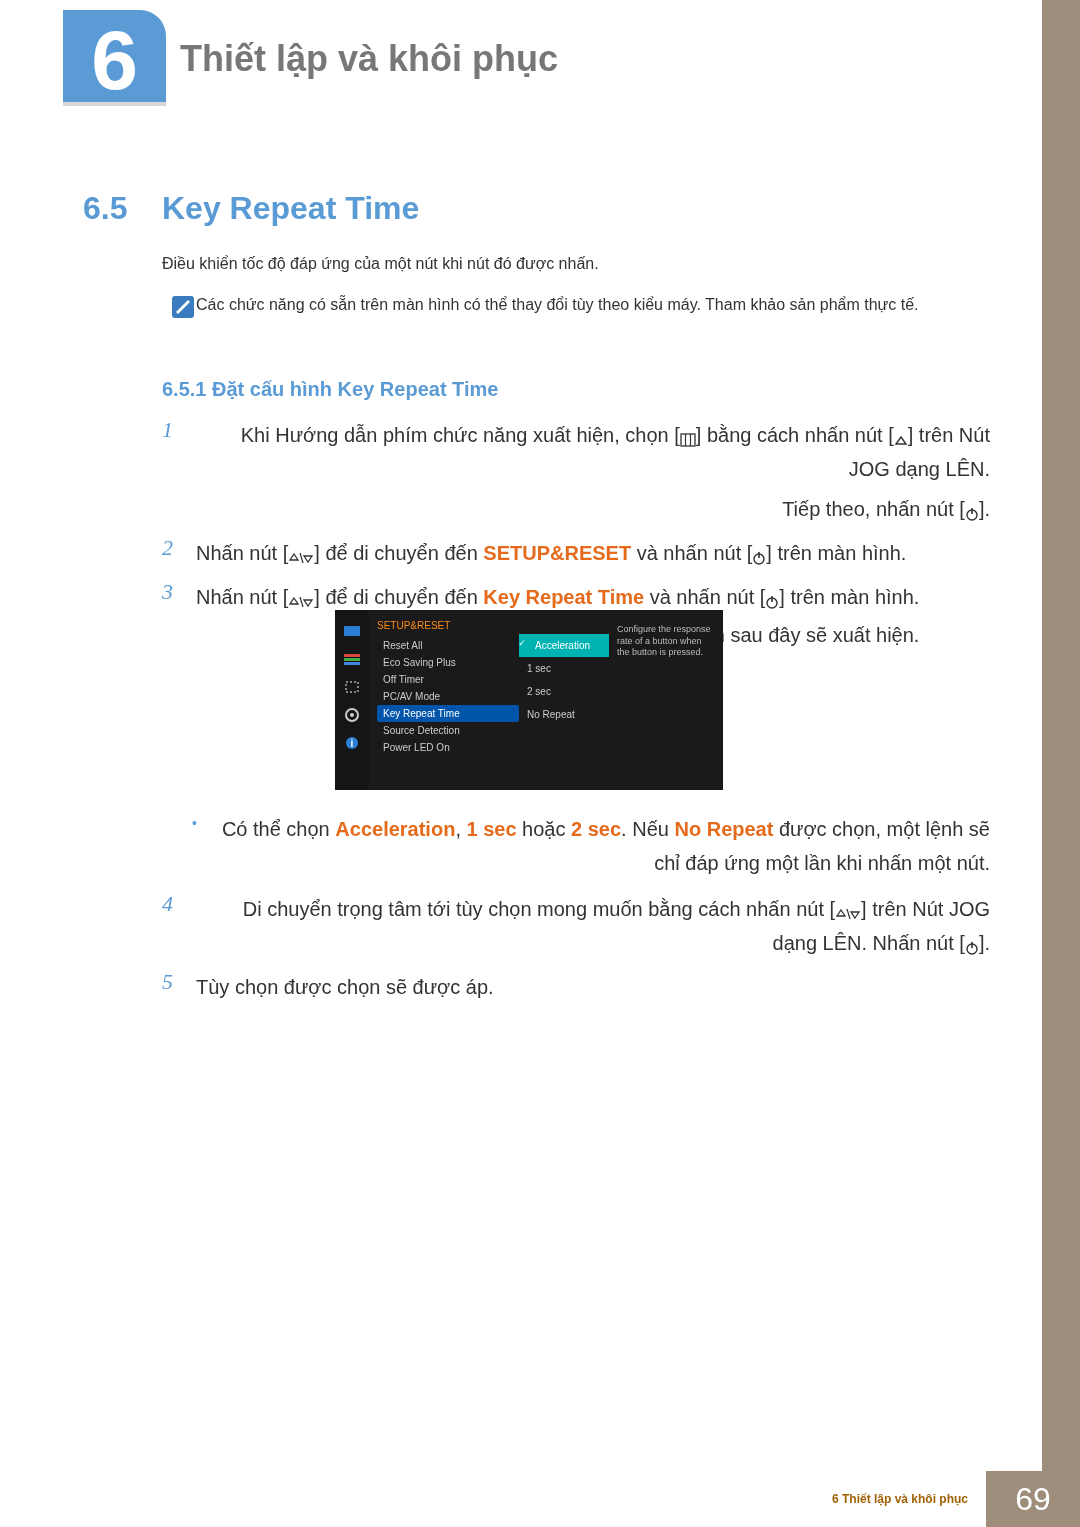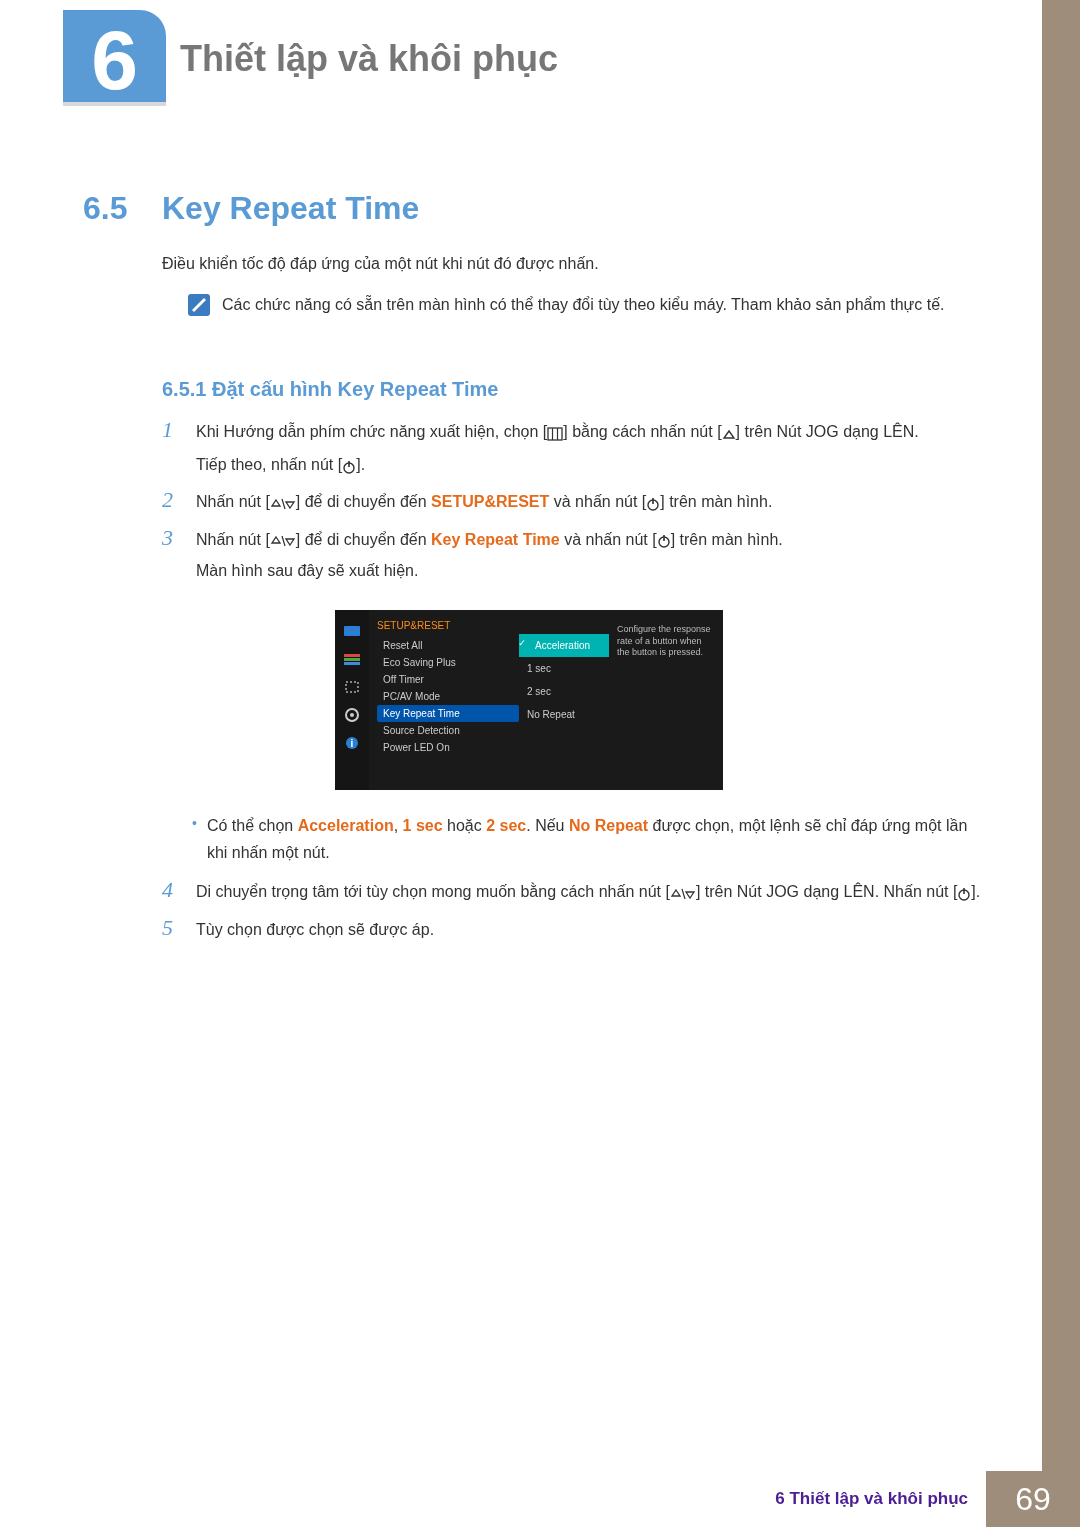--- a/index.html
+++ b/index.html
@@ -67,25 +67,25 @@
     color: #5a9bd5;
   }
   .intro {
     position: absolute;
     left: 162px; top: 255px;
     font-size: 16px;
     color: #333;
   }
   .note-row {
     position: absolute;
-    left: 188px; top: 293px;
+    left: 172px; top: 293px;
     right: 90px;
     display: flex;
-    gap: 12px;
-    align-items: center;
+    gap: 2px;
+    align-items: flex-end;
   }
   .note-icon {
     width: 22px; height: 22px; flex: 0 0 22px;
     background: #3b7bbf;
     border-radius: 3px;
     position: relative;
   }
   .note-icon svg { position: absolute; left: 2px; top: 2px; }
   .note-text { font-size: 16px; line-height: 1.55; color: #333; }
   .subsection {
@@ -99,21 +99,21 @@
   }
   .step { display: flex; gap: 14px; margin-bottom: 10px; }
   .step-num {
     flex: 0 0 20px;
     font-size: 22px;
     font-style: italic;
     color: #5a9bd5;
     font-family: Georgia, serif;
     line-height: 1.1;
   }
-  .step-body { font-size: 16px; line-height: 1.7; color: #333; }
+  .step-body { font-size: 20px; line-height: 1.7; color: #333; text-align: right; }
   .kw { color: #e56a1b; font-weight: bold; }
   .iconbox {
     display: inline-block;
     vertical-align: middle;
     line-height: 1;
   }
   .iconbox svg { vertical-align: -3px; }
   .bullet-row { display: flex; gap: 10px; margin-top: 6px; margin-left: 30px; }
   .bullet-dot { color: #5a9bd5; font-size: 14px; line-height: 1.7; }
   .osd-wrap {
@@ -172,21 +172,21 @@
     position: absolute;
     left: 0; right: 0; bottom: 0;
     height: 56px;
     display: flex;
     justify-content: flex-end;
     align-items: stretch;
   }
   .footer-label {
     display: flex; align-items: center;
     padding: 0 18px;
-    font-size: 17px; font-weight: bold; color: #4c1d95;
+    font-size: 12px; font-weight: bold; color: #a16207;
   }
   .footer-page {
     width: 94px;
     background: #9e8d7a;
     color: #fff;
     font-size: 32px;
     display: flex; align-items: center; justify-content: center;
   }
 </style>
 </head>

